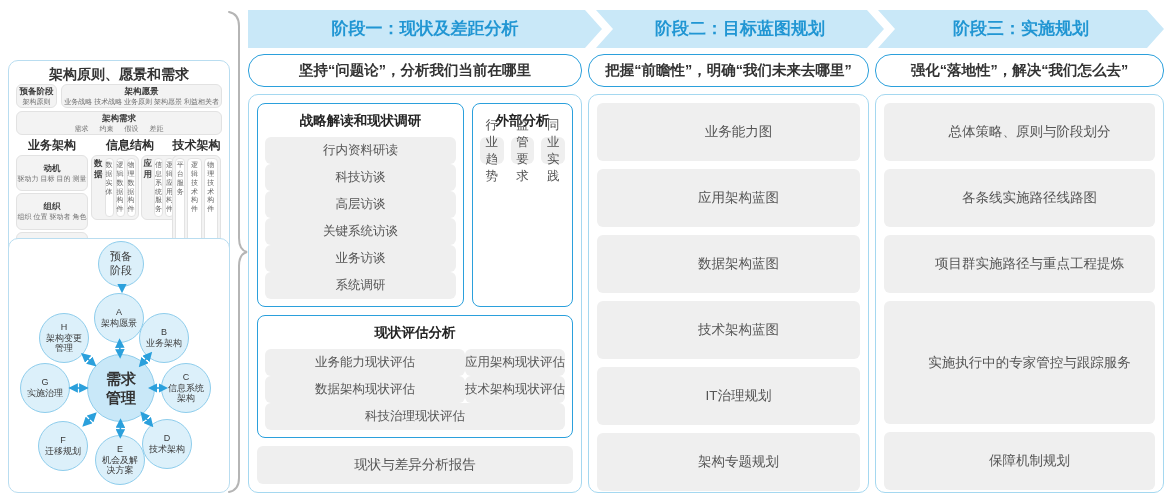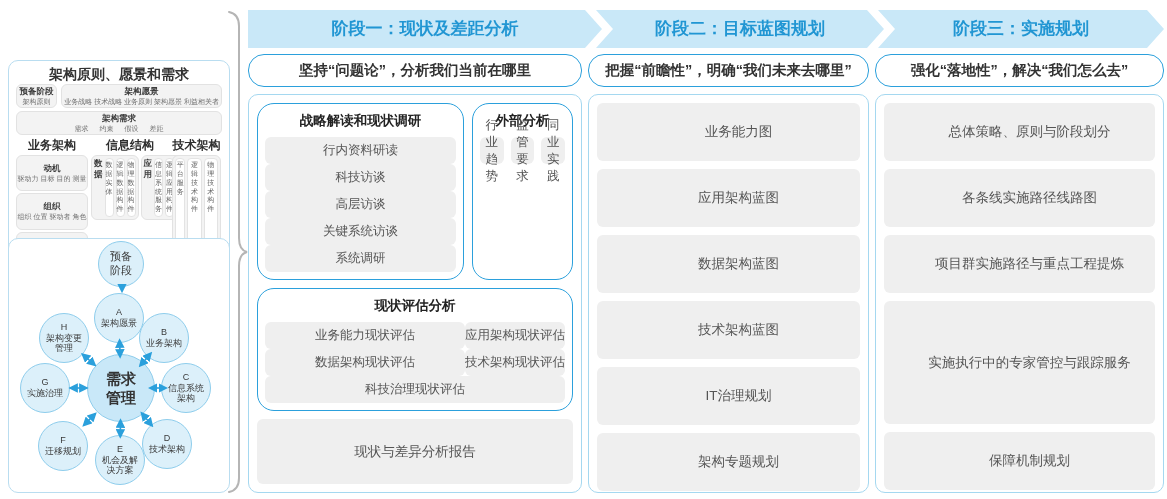--- a/index.html
+++ b/index.html
@@ -52,21 +52,21 @@
   .band1{left:248px;width:354px;clip-path:polygon(0 0,calc(100% - 17px) 0,100% 50%,calc(100% - 17px) 100%,0 100%);}
   .band-next{clip-path:polygon(0 0,calc(100% - 17px) 0,100% 50%,calc(100% - 17px) 100%,0 100%,17px 50%);}
   .band2{left:596px;width:288px;}
   .band3{left:878px;width:286px;}
   .subtitle{position:absolute;top:54px;height:33px;background:#fff;border:1.6px solid #2ba0dc;border-radius:16px;box-sizing:border-box;font-size:14.5px;font-weight:bold;color:#333;text-align:center;line-height:30px;}
   .st1{left:248px;width:334px;} .st2{left:588px;width:281px;} .st3{left:875px;width:289px;}
   
   .pcol{position:absolute;top:94px;height:399px;background:#fff;border:1.5px solid #a5d8f0;border-radius:10px;box-sizing:border-box;padding:8px;display:flex;flex-direction:column;gap:8px;}
   .pc1{left:248px;width:334px;} .pc2{left:588px;width:281px;} .pc3{left:875px;width:289px;}
   .group-row{display:flex;gap:8px;}
-  .bluegroup{border:1.6px solid #2ba0dc;border-radius:17px;background:#fff;padding:7px;box-sizing:border-box;}
+  .bluegroup{border:1.6px solid #2ba0dc;border-radius:8px;background:#fff;padding:7px;box-sizing:border-box;}
   .ga{flex:1;} .gb{width:101px;}
   .gtitle{font-size:13.5px;font-weight:bold;color:#222;text-align:center;margin:1px 0 7px 0;}
   .grid2{display:grid;grid-template-columns:1fr;}
   .grid1{display:grid;grid-template-columns:1fr 1fr 1fr;gap:7px;}
   .gitem{background:#efefef;border-radius:6px;color:#555;font-size:12.5px;display:flex;align-items:center;justify-content:center;text-align:center;height:27px;}
   .span2{grid-column:1 / span 2;}
   .report{height:97px;font-size:13.5px;flex:1;}
   .pitem{background:#efefef;border-radius:6px;color:#555;font-size:13.5px;display:flex;align-items:center;justify-content:center;text-align:center;height:58px;flex:0 0 auto;padding-left:20px;}
   .tall{height:123px;}
 </style>
@@ -217,20 +217,21 @@
 
   <div class="pcol pc1">
     <div class="group-row">
       <div class="bluegroup ga">
         <div class="gtitle">战略解读和现状调研</div>
         <div class="grid2">
           <div class="gitem">行内资料研读</div>
           <div class="gitem">科技访谈</div>
           <div class="gitem">高层访谈</div>
           <div class="gitem">关键系统访谈</div>
+          <div class="gitem">业务访谈</div>
           <div class="gitem">系统调研</div>
         </div>
       </div>
       <div class="bluegroup gb">
         <div class="gtitle">外部分析</div>
         <div class="grid1">
           <div class="gitem">行业趋势</div>
           <div class="gitem">监管要求</div>
           <div class="gitem">同业实践</div>
         </div>

